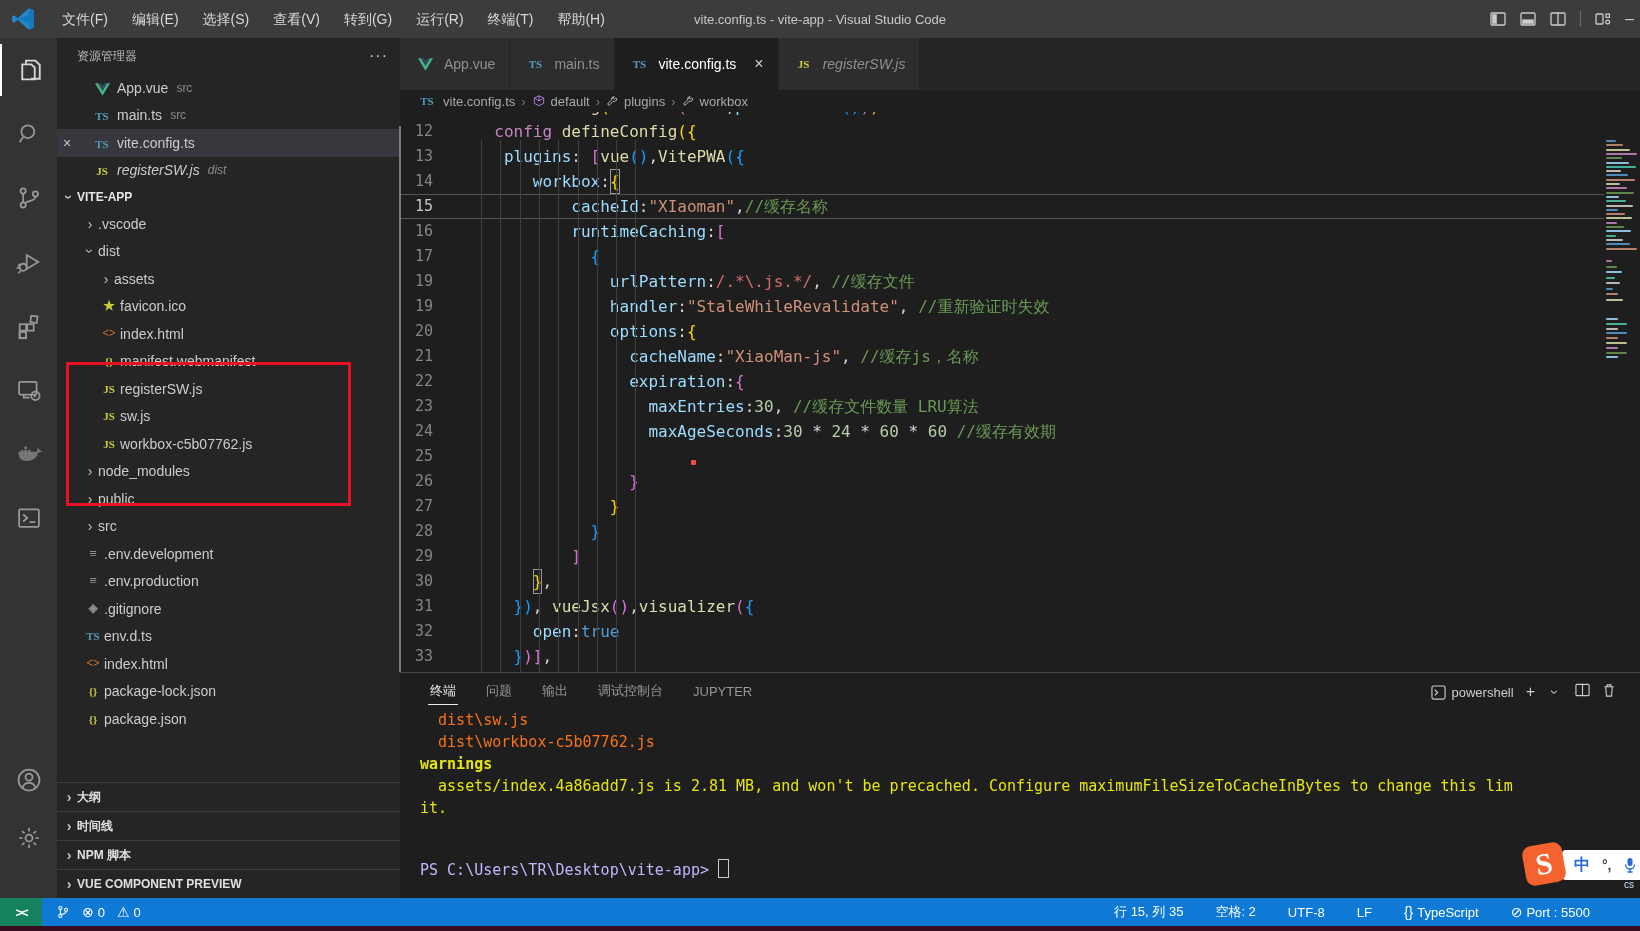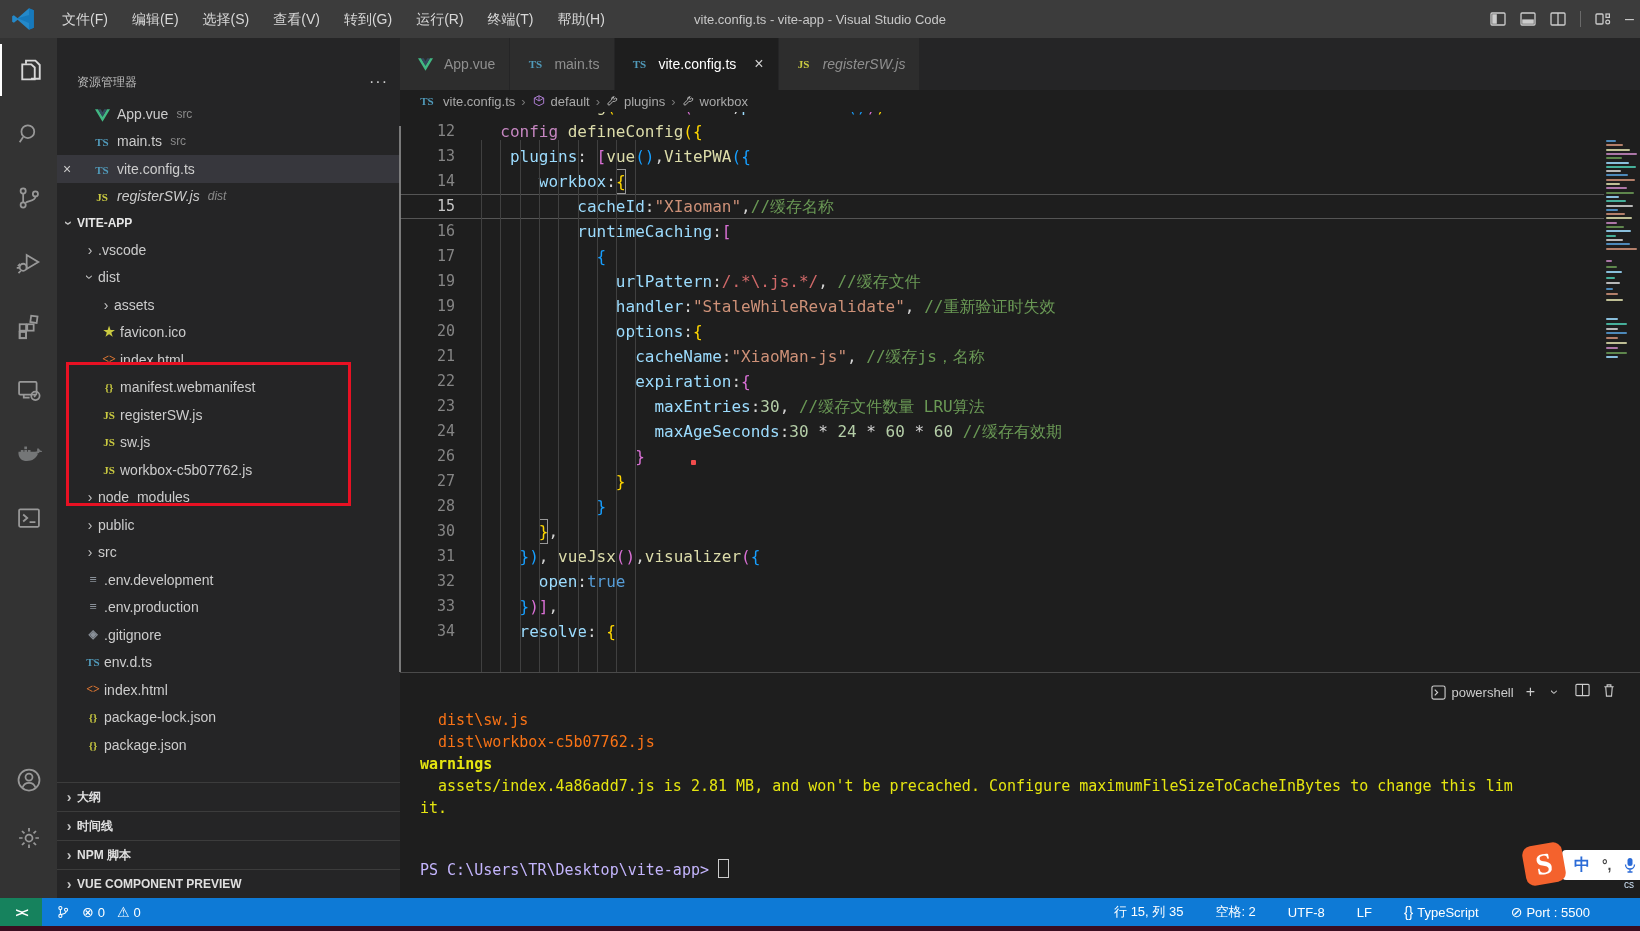--- a/index.html
+++ b/index.html
@@ -15,21 +15,21 @@
   #titlebar-right svg{display:block;}
   .tb-sep{width:1px;height:16px;background:#6a6a6a;}
   
   #activitybar{left:0;top:38px;width:57px;height:860px;background:#333333;}
   .act-item{width:57px;height:52px;display:flex;align-items:center;justify-content:center;opacity:.62;}
   .act-item.active{opacity:1;border-left:2px solid #ffffff;}
   #activity-top{position:absolute;top:6px;display:flex;flex-direction:column;gap:12px;}
   #activity-bottom{position:absolute;bottom:34px;display:flex;flex-direction:column;gap:6px;}
   
   #sidebar{left:57px;top:38px;width:343px;height:860px;background:#252526;overflow:hidden;font-size:14px;}
-  #sidebar-header{height:36px;display:flex;align-items:center;padding:0 12px 0 20px;font-size:12px;color:#bbbbbb;margin-top:26px;}
+  #sidebar-header{height:36px;display:flex;align-items:center;padding:0 12px 0 20px;font-size:12px;color:#bbbbbb;}
   #sidebar-more{margin-left:auto;font-size:16px;letter-spacing:1px;color:#cccccc;}
   .sec-head{height:26px;display:flex;align-items:center;font-weight:bold;font-size:12px;color:#e7e7e7;padding-left:4px;}
   .chev{display:inline-block;width:16px;text-align:center;color:#c5c5c5;font-size:14px;flex:none;}
   .chev.open{transform:rotate(90deg);}
   .srow{height:27.5px;display:flex;align-items:center;color:#cccccc;white-space:nowrap;}
   .srow .close-x{width:20px;text-align:center;color:#cccccc;flex:none;}
   .srow.sel{background:#37373d;}
   .badge{margin-left:8px;color:#8a8a8a;font-size:12px;}
   .fic{display:inline-block;width:22px;flex:none;text-align:center;font-weight:bold;font-size:11px;font-family:Liberation Serif, serif;}
   .fic.ts{color:#519aba}.fic.js{color:#cbcb41}.fic.json{color:#cbcb41}.fic.html{color:#e37933;font-size:12px}
@@ -47,21 +47,21 @@
   .tab.active{background:#1e1e1e;color:#ffffff;}
   .tab .tclose{margin-left:10px;font-size:16px;color:#d0d0d0;}
   #breadcrumb{position:absolute;left:0;top:52px;width:1240px;height:22px;display:flex;align-items:center;
               font-size:13px;color:#a9a9a9;padding-left:16px;gap:6px;background:#1e1e1e;}
   .bc-sep{color:#7a7a7a;font-size:13px;}
   .bc-item{display:flex;align-items:center;gap:5px;}
   #code{position:absolute;left:0;top:74px;width:1240px;height:560px;overflow:hidden;}
   #code-lines{position:absolute;left:0;top:-18px;width:1204px;}
   .cline{height:25px;display:flex;white-space:pre;font-family:"DejaVu Sans Mono","Liberation Mono",monospace;
          font-size:16px;line-height:25px;}
-  .lnum{width:40px;margin:0 26px 0 15px;text-align:right;color:#858585;font-size:15px;flex:none;}
+  .lnum{width:40px;margin:0 20px 0 15px;text-align:left;color:#858585;font-size:15px;flex:none;}
   .cline.cur .lnum{color:#c6c6c6;}
   .cline.cur{box-shadow:inset 0 1px 0 rgba(190,190,190,.35), inset 0 -1px 0 rgba(190,190,190,.35);}
   .tk{}
   .pl{color:#d4d4d4}.kw{color:#c586c0}.fn{color:#dcdcaa}.pr{color:#9cdcfe}.st{color:#ce9178}
   .re{color:#d16969}.cm{color:#6a9955}.nu{color:#b5cea8}.bo{color:#569cd6}
   .b1{color:#ffd700}.b2{color:#da70d6}.b3{color:#179fff}
   .match{outline:1px solid #999;outline-offset:-1px;}
   .guide{position:absolute;width:1px;background:#404040;top:28px;height:535px;}
   #red-dot{position:absolute;left:291px;top:348px;width:5px;height:5px;background:#f14c4c;border-radius:1px;}
   #minimap{position:absolute;right:0;top:28px;width:36px;height:300px;}
@@ -434,23 +434,25 @@
           <div class="cline cur"><span class="lnum">15</span><span class="tk pl">          </span><span class="tk pr">cacheId</span><span class="tk pl">:</span><span class="tk st">"XIaoman"</span><span class="tk pl">,</span><span class="tk cm">//缓存名称</span></div>
           <div class="cline"><span class="lnum">16</span><span class="tk pl">          </span><span class="tk pr">runtimeCaching</span><span class="tk pl">:</span><span class="tk b2">[</span></div>
           <div class="cline"><span class="lnum">17</span><span class="tk pl">            </span><span class="tk b3">{</span></div>
           <div class="cline"><span class="lnum">19</span><span class="tk pl">              </span><span class="tk pr">urlPattern</span><span class="tk pl">:</span><span class="tk re">/.*\.js.*/</span><span class="tk pl">, </span><span class="tk cm">//缓存文件</span></div>
           <div class="cline"><span class="lnum">19</span><span class="tk pl">              </span><span class="tk pr">handler</span><span class="tk pl">:</span><span class="tk st">"StaleWhileRevalidate"</span><span class="tk pl">, </span><span class="tk cm">//重新验证时失效</span></div>
           <div class="cline"><span class="lnum">20</span><span class="tk pl">              </span><span class="tk pr">options</span><span class="tk pl">:</span><span class="tk b1">{</span></div>
           <div class="cline"><span class="lnum">21</span><span class="tk pl">                </span><span class="tk pr">cacheName</span><span class="tk pl">:</span><span class="tk st">"XiaoMan-js"</span><span class="tk pl">, </span><span class="tk cm">//缓存js，名称</span></div>
           <div class="cline"><span class="lnum">22</span><span class="tk pl">                </span><span class="tk pr">expiration</span><span class="tk pl">:</span><span class="tk b2">{</span></div>
           <div class="cline"><span class="lnum">23</span><span class="tk pl">                  </span><span class="tk pr">maxEntries</span><span class="tk pl">:</span><span class="tk nu">30</span><span class="tk pl">, </span><span class="tk cm">//缓存文件数量 LRU算法</span></div>
           <div class="cline"><span class="lnum">24</span><span class="tk pl">                  </span><span class="tk pr">maxAgeSeconds</span><span class="tk pl">:</span><span class="tk nu">30</span><span class="tk pl"> * </span><span class="tk nu">24</span><span class="tk pl"> * </span><span class="tk nu">60</span><span class="tk pl"> * </span><span class="tk nu">60</span><span class="tk pl"> </span><span class="tk cm">//缓存有效期</span></div>
+          <div class="cline"><span class="lnum">25</span></div>
           <div class="cline"><span class="lnum">26</span><span class="tk pl">                </span><span class="tk b2">}</span></div>
           <div class="cline"><span class="lnum">27</span><span class="tk pl">              </span><span class="tk b1">}</span></div>
           <div class="cline"><span class="lnum">28</span><span class="tk pl">            </span><span class="tk b3">}</span></div>
+          <div class="cline"><span class="lnum">29</span><span class="tk pl">          </span><span class="tk b2">]</span></div>
           <div class="cline"><span class="lnum">30</span><span class="tk pl">      </span><span class="tk b1 match">}</span><span class="tk pl">,</span></div>
           <div class="cline"><span class="lnum">31</span><span class="tk pl">    </span><span class="tk b3">})</span><span class="tk pl">, </span><span class="tk fn">vueJsx</span><span class="tk b2">()</span><span class="tk pl">,</span><span class="tk fn">visualizer</span><span class="tk b2">(</span><span class="tk b3">{</span></div>
           <div class="cline"><span class="lnum">32</span><span class="tk pl">      </span><span class="tk pr">open</span><span class="tk pl">:</span><span class="tk bo">true</span></div>
           <div class="cline"><span class="lnum">33</span><span class="tk pl">    </span><span class="tk b3">}</span><span class="tk b2">)]</span><span class="tk pl">,</span></div>
           <div class="cline"><span class="lnum">34</span><span class="tk pl">    </span><span class="tk pr">resolve</span><span class="tk pl">: </span><span class="tk b1">{</span></div>
         </div>
       <div id="red-dot"></div>
       <div id="minimap">
           <div class="mmbar" style="top: 0px; left: 2px; width: 10px; background: rgb(86, 156, 214);"></div>
           <div class="mmbar" style="top: 4.3px; left: 2px; width: 17px; background: rgb(206, 145, 120);"></div>
@@ -503,20 +505,27 @@
         <div class="guide" style="left: 158.2px;"></div>
         <div class="guide" style="left: 177.5px;"></div>
         <div class="guide" style="left: 196.8px;"></div>
         <div class="guide" style="left: 216.1px;"></div>
         <div class="guide" style="left: 235.4px;"></div>
       </div>
   </div>
   <div id="sash" class="abs"></div>
 
   <div id="panel" class="abs">
+    <div id="panel-tabs">
+        <div class="ptab active">终端</div>
+        <div class="ptab">问题</div>
+        <div class="ptab">输出</div>
+        <div class="ptab">调试控制台</div>
+        <div class="ptab">JUPYTER</div>
+      </div>
     <div id="panel-actions">
       <span id="shell-chip">
         <svg width="15" height="15" viewBox="0 0 16 16">
             <rect x="1" y="1" width="14" height="14" rx="2" fill="none" stroke="#cccccc" stroke-width="1.2"></rect>
             <path d="M4 5l3 3-3 3" fill="none" stroke="#cccccc" stroke-width="1.3"></path>
           </svg>
         <span>powershell</span>
       </span>
       <span class="pa-icon">+</span>
       <span class="chev open">›</span>

